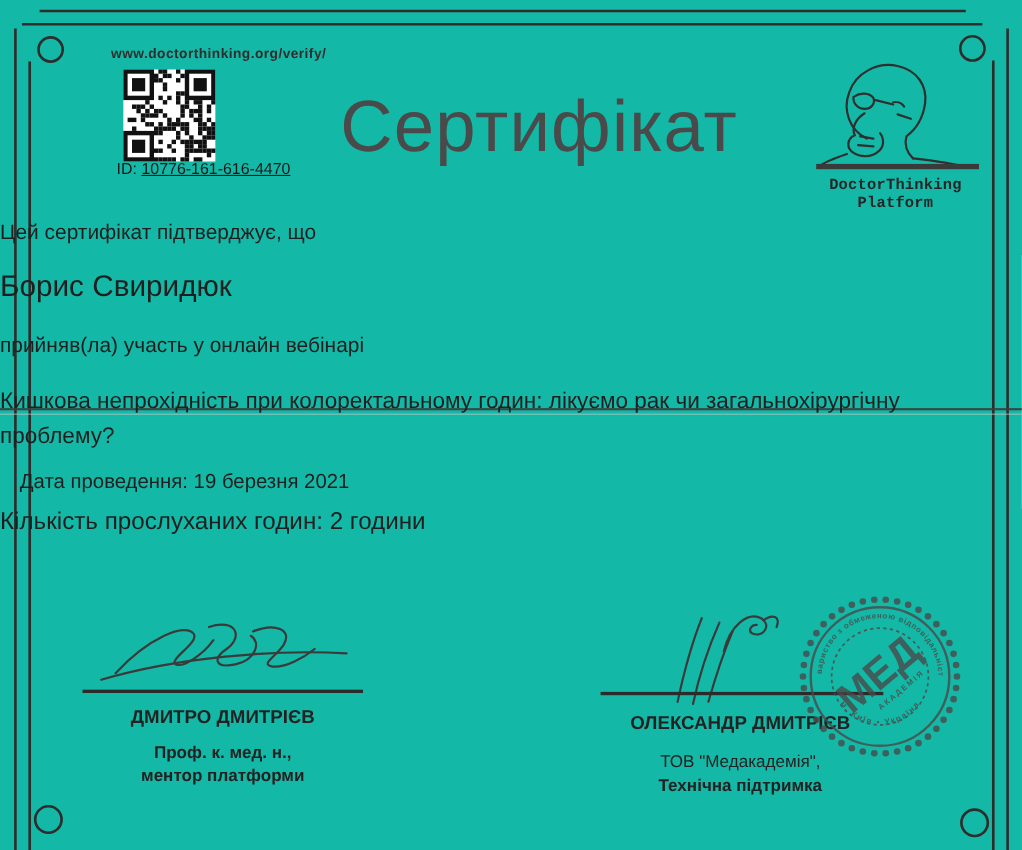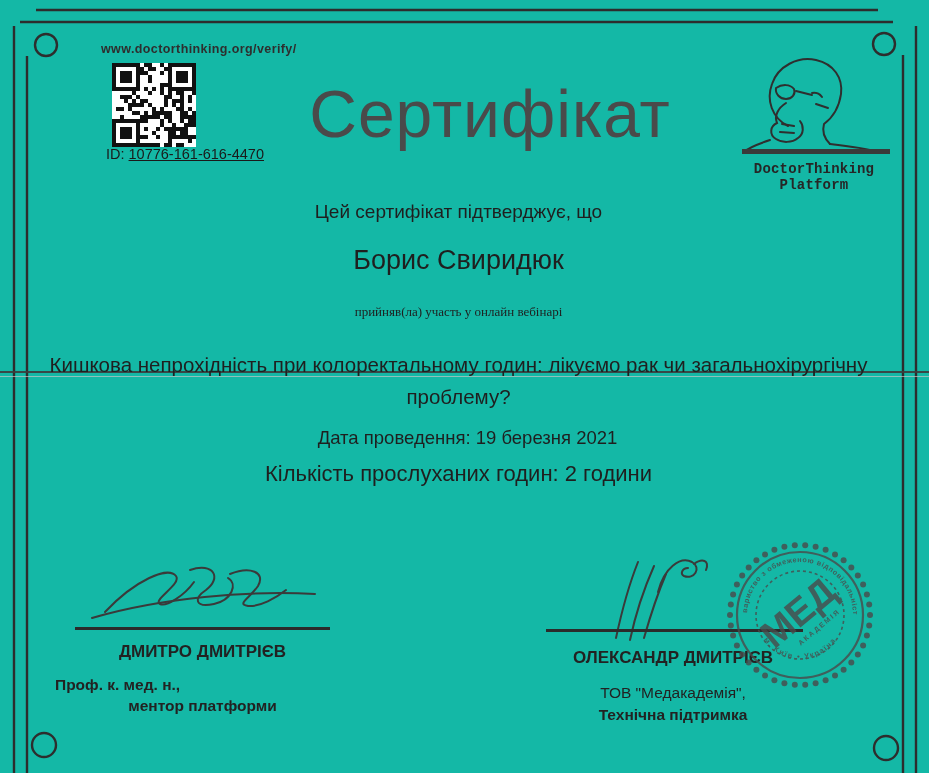--- a/index.html
+++ b/index.html
@@ -1,48 +1,48 @@
 <!DOCTYPE html>
 <html><head>
 <meta charset="utf-8">
 <style>
   html,body{margin:0;padding:0;background:#e9e9e9;}
   #certificate{
     position:relative;width:929px;height:773px;background:#14b8a6;overflow:hidden;
     font-family:"Liberation Sans","DejaVu Sans",sans-serif;color:#1f1f1f;
   }
   .abs{position:absolute;}
-  .centered{left:0;right:12px;text-align:center;}
+  .centered{left:0;right:12px;}
   
   .verify-url{left:101px;top:42px;font-size:12.5px;letter-spacing:.4px;color:#2e2e2e;font-weight:bold;}
   .qr{left:112px;top:63px;}
   .id-line{left:70px;top:146px;width:230px;text-align:center;font-size:14.5px;color:#1a1a1a;}
   .id-line .uline{text-decoration:underline;}
   .cert-title{top:76px;left:55px;width:870px;text-align:center;font-size:66px;color:#4a4a4a;letter-spacing:1px;}
   .logo-box{left:716px;top:48px;width:196px;text-align:center;font-family:Liberation Mono, monospace;}
   .logo-name{font-size:14px;font-weight:bold;color:#262626;margin-top:2px;letter-spacing:.2px;}
   
   .intro{top:201px;font-size:19px;}
   .recipient{top:245px;font-size:27px;}
-  .participation{top:304px;font-size:13px;font-family:Liberation Serif, serif;}
+  .participation{top:304px;font-size:19px;}
   .webinar{top:349px;font-size:20.5px;line-height:32px;white-space:pre-line;}
   .date-line{top:427px;font-size:18.5px;padding-left:18px;}
   .hours-line{top:461px;font-size:22px;}
   
   .scanline{left:0;top:371px;width:929px;height:2px;background:#3c3c3c;opacity:.9;}
   .scanline2{left:0;top:376px;width:929px;height:1px;background:#c4c4c4;opacity:.7;}
   
   .rule{height:3px;background:#2b2b2b;}
   .rule-left{left:75px;top:627px;width:255px;}
   .rule-right{left:546px;top:629px;width:257px;}
   .sig-name{font-size:17px;font-weight:bold;color:#222;}
   .sig-role{font-size:15.5px;color:#222;}
   .bold{font-weight:bold;}
   .name-left{left:55px;top:642px;width:295px;text-align:center;}
-  .role1-left{left:55px;top:676px;width:295px;text-align:left;}
+  .role1-left{left:55px;top:676px;width:295px;text-align:center;}
   .role2-left{left:55px;top:697px;width:295px;text-align:center;}
   .name-right{left:528px;top:648px;width:290px;text-align:center;}
   .role1-right{left:528px;top:684px;width:290px;text-align:center;}
   .role2-right{left:528px;top:706px;width:290px;text-align:center;}
   .sig-svg path{fill:none;stroke:#3a3a3a;stroke-width:2;stroke-linecap:round;}
   
   .stamp{left:720px;top:535px;width:160px;height:160px;opacity:.8;z-index:6;}
   .stamp circle{fill:#4a4a4a;}
   .stamp .ringline{fill:none;stroke:#4a4a4a;}
   .stamp text{fill:#4a4a4a;}

